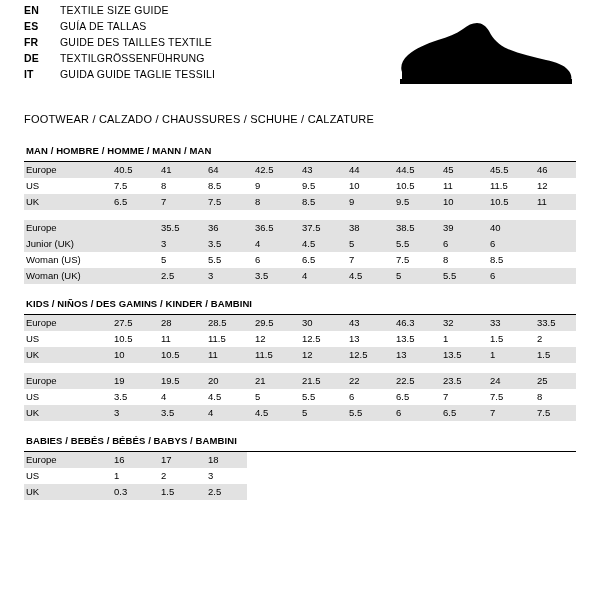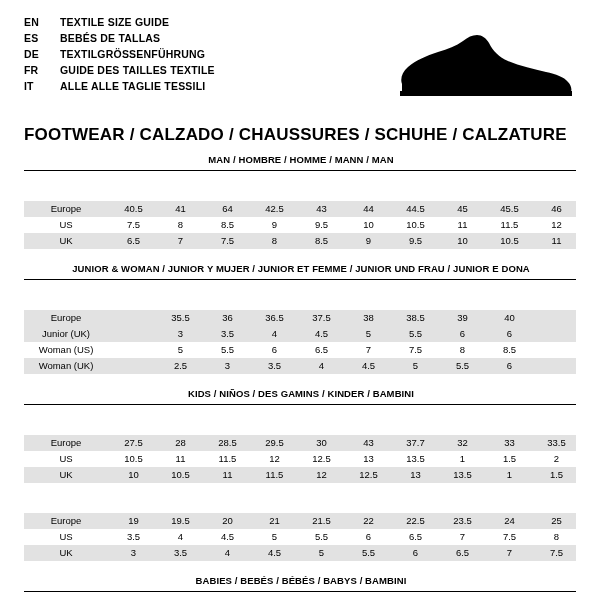--- a/index.html
+++ b/index.html
@@ -12,21 +12,21 @@
     background: #ffffff;
     font-family: "Liberation Sans", sans-serif;
     color: #000000;
     overflow: hidden;
   }
   .page {
     position: relative;
     width: 600px;
     height: 600px;
     box-sizing: border-box;
-    padding: 16px 24px 0 24px;
+    padding: 4px 24px 0 24px;
   }
 
   
   .header {
     position: relative;
     height: 96px;
   }
   .lang-table {
     border-collapse: collapse;
     font-size: 10.5px;
@@ -36,58 +36,56 @@
     padding: 0 0 3px 0;
     vertical-align: top;
     line-height: 13px;
     white-space: nowrap;
   }
   .lang-code {
     width: 36px;
     font-weight: bold;
   }
   .lang-title {
-    font-weight: bold;
+    font-weight: normal;
   }
 
   
   .shoe {
     position: absolute;
     right: 0px;
     top: 16px;
     width: 190px;
     height: 70px;
   }
 
   .section-heading {
-    font-size: 17px;
-    font-weight: bold;
+    font-size: 11px;
+    font-weight: normal;
     letter-spacing: 0.2px;
-    margin: 13px 0 5px 0;
+    margin: 13px 0 16px 0;
   }
 
   
   .group {
     margin-bottom: 10px;
-    text-align: center;
   }
   .group-title {
     font-size: 9.5px;
     font-weight: bold;
     letter-spacing: 0.1px;
     padding: 4px 0 5px 2px;
     border-bottom: 1px solid #000000;
     margin-bottom: 0;
   }
   table.sizes {
     border-collapse: collapse;
     width: 100%;
     font-size: 9.5px;
     table-layout: fixed;
-    margin-top: 30px;
   }
   table.sizes td {
     height: 16px;
     line-height: 16px;
     padding: 0 0 0 8px;
     white-space: nowrap;
   }
   table.sizes tr.shaded td {
     background: #e2e2e2;
   }
@@ -103,33 +101,33 @@
 
   <div class="header">
     <table class="lang-table">
       <tbody>
         <tr>
           <td class="lang-code">EN</td>
           <td class="lang-title">TEXTILE SIZE GUIDE</td>
         </tr>
         <tr>
           <td class="lang-code">ES</td>
-          <td class="lang-title">BEBÉS DE TALLAS</td>
+          <td class="lang-title">GUÍA DE TALLAS</td>
+        </tr>
+        <tr>
+          <td class="lang-code">FR</td>
+          <td class="lang-title">GUIDE DES TAILLES TEXTILE</td>
         </tr>
         <tr>
           <td class="lang-code">DE</td>
           <td class="lang-title">TEXTILGRÖSSENFÜHRUNG</td>
         </tr>
         <tr>
-          <td class="lang-code">FR</td>
-          <td class="lang-title">GUIDE DES TAILLES TEXTILE</td>
-        </tr>
-        <tr>
           <td class="lang-code">IT</td>
-          <td class="lang-title">ALLE ALLE TAGLIE TESSILI</td>
+          <td class="lang-title">GUIDA GUIDE TAGLIE TESSILI</td>
         </tr>
       </tbody>
     </table>
 
     <svg class="shoe" viewBox="0 0 190 70" aria-hidden="true">
       <path fill="#000000" d="M16,52 C14,47 16,40 22,35 C30,28 40,24 52,20 C62,17 70,14 77,9 C82,5 86,3 91,3 C96,3 100,6 103,11 C107,19 113,25 122,29 C134,34 148,37 160,40 C170,42 178,45 182,50 C185,53 186,57 185,60 L16,60 Z"></path>
       <rect x="14" y="59" width="172" height="5" fill="#000000"></rect>
     </svg>
   </div>
 
@@ -189,21 +187,20 @@
           <td>9.5</td>
           <td>10</td>
           <td>10.5</td>
           <td>11</td>
         </tr>
       </tbody>
     </table>
   </div>
 
   <div class="group">
-    <div class="group-title">JUNIOR &amp; WOMAN / JUNIOR Y MUJER / JUNIOR ET FEMME / JUNIOR UND FRAU / JUNIOR E DONA</div>
     <table class="sizes">
       <colgroup>
         <col style="width:82px">
           <col>
           <col>
           <col>
           <col>
           <col>
           <col>
           <col>
@@ -286,21 +283,21 @@
       </colgroup>
       <tbody>
         <tr class="shaded">
           <td class="label">Europe</td>
           <td>27.5</td>
           <td>28</td>
           <td>28.5</td>
           <td>29.5</td>
           <td>30</td>
           <td>43</td>
-          <td>37.7</td>
+          <td>46.3</td>
           <td>32</td>
           <td>33</td>
           <td>33.5</td>
         </tr>
         <tr>
           <td class="label">US</td>
           <td>10.5</td>
           <td>11</td>
           <td>11.5</td>
           <td>12</td>

